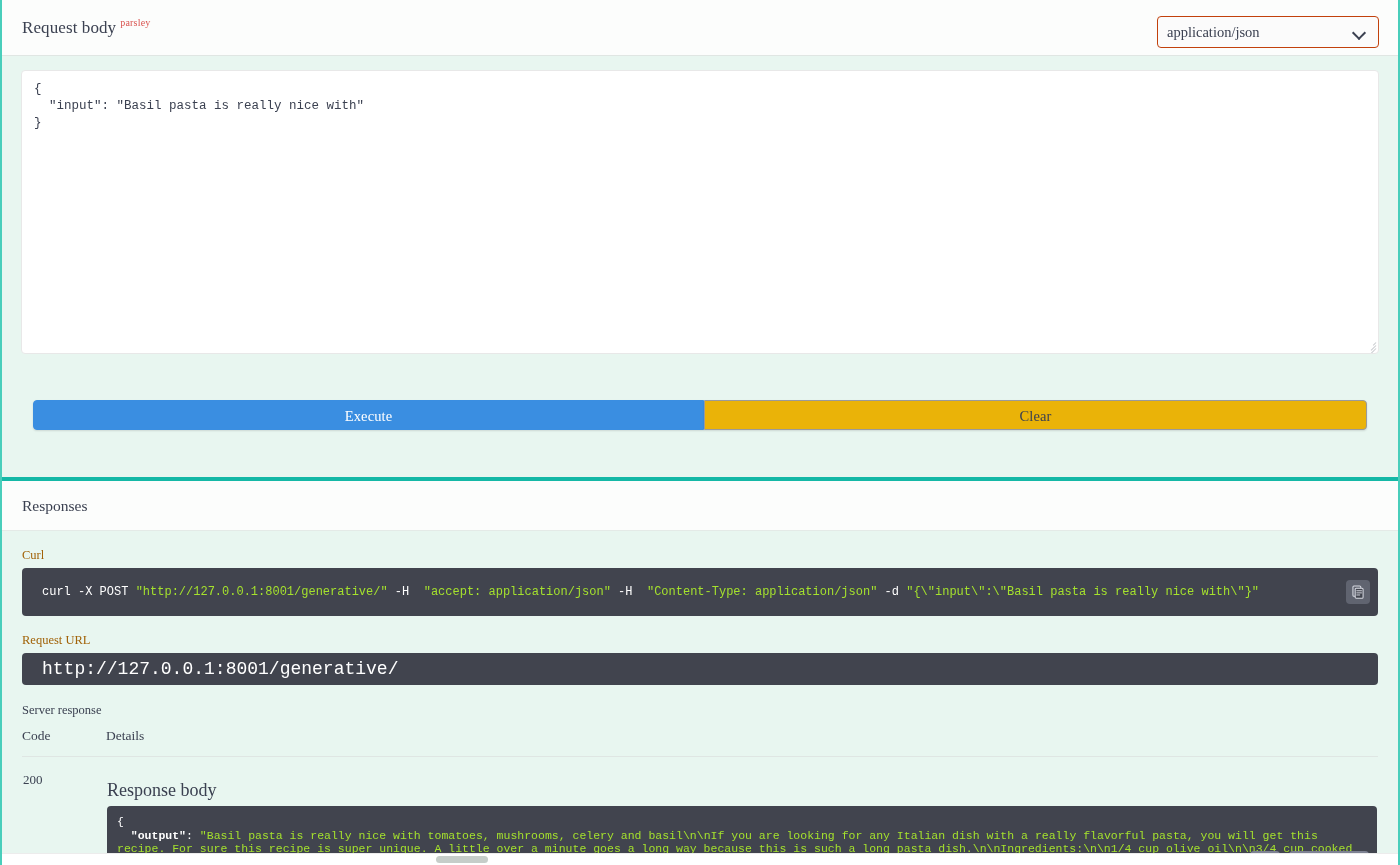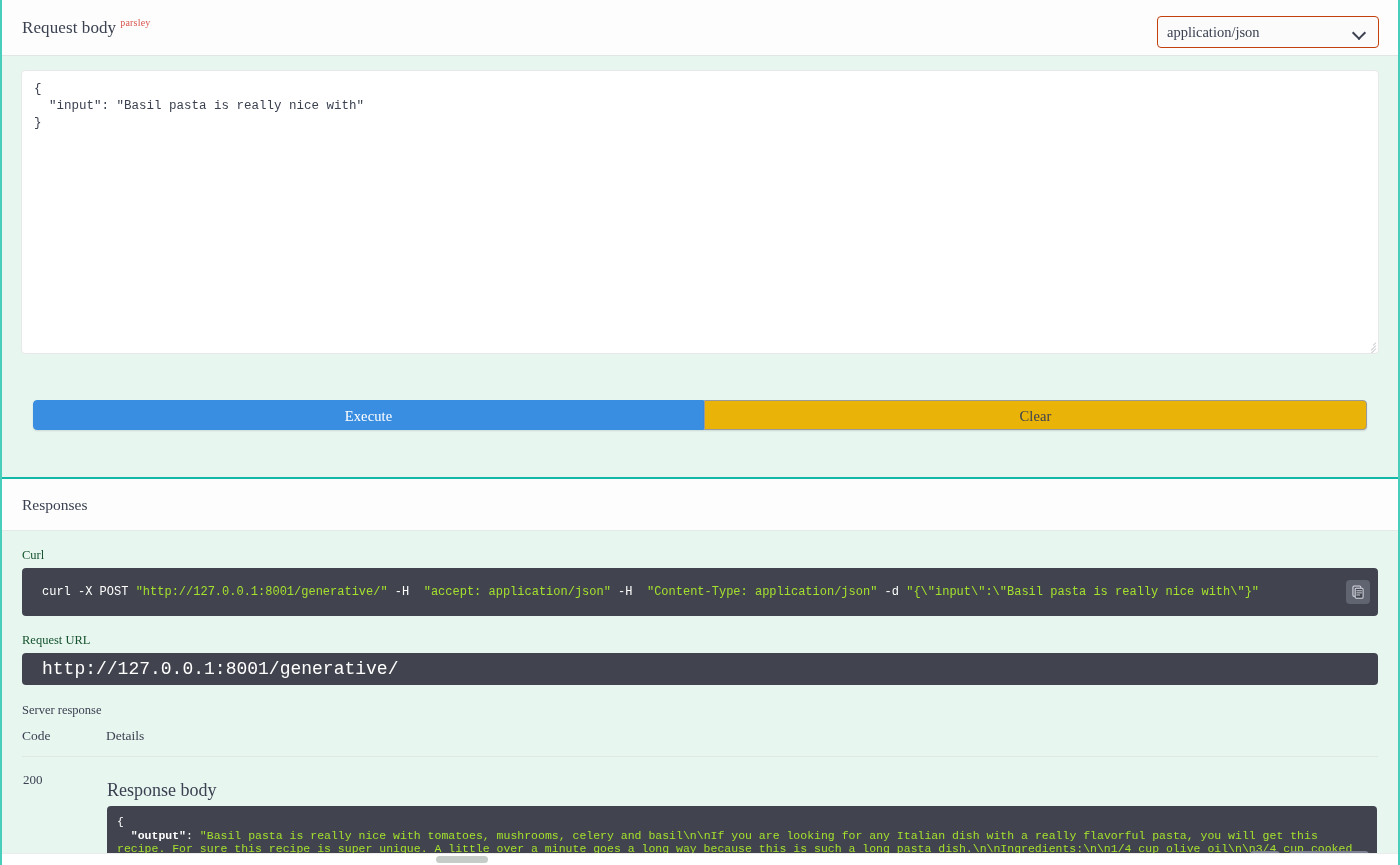--- a/index.html
+++ b/index.html
@@ -164,39 +164,39 @@
     border-top-right-radius: 4px;
     border-bottom-right-radius: 4px;
     box-shadow: 0 1px 2px rgba(0,0,0,.12);
   }
 
   
   .responses-band {
     margin-top: 47px;
     height: 54px;
     background: #fcfdfc;
-    border-top: 2px solid #14b8a6;
+    border-top: 4px solid #14b8a6;
     border-bottom: 1px solid #e4eae7;
     display: flex;
     align-items: center;
     padding: 0 20px;
     box-sizing: border-box;
   }
   .responses-title {
     font-size: 15.5px;
     color: #3b4151;
     font-family: "Liberation Serif", serif;
   }
 
   
   .resp-content { padding: 0 20px; box-sizing: border-box; }
 
   .small-label {
     font-size: 12.5px;
-    color: #14532d;
+    color: #a16207;
     font-family: "Liberation Serif", serif;
     margin: 17px 0 5px 0;
   }
   .code-block {
     background: #41444e;
     border-radius: 4px;
     position: relative;
     padding: 9px 12px;
     box-sizing: border-box;
     overflow: hidden;

